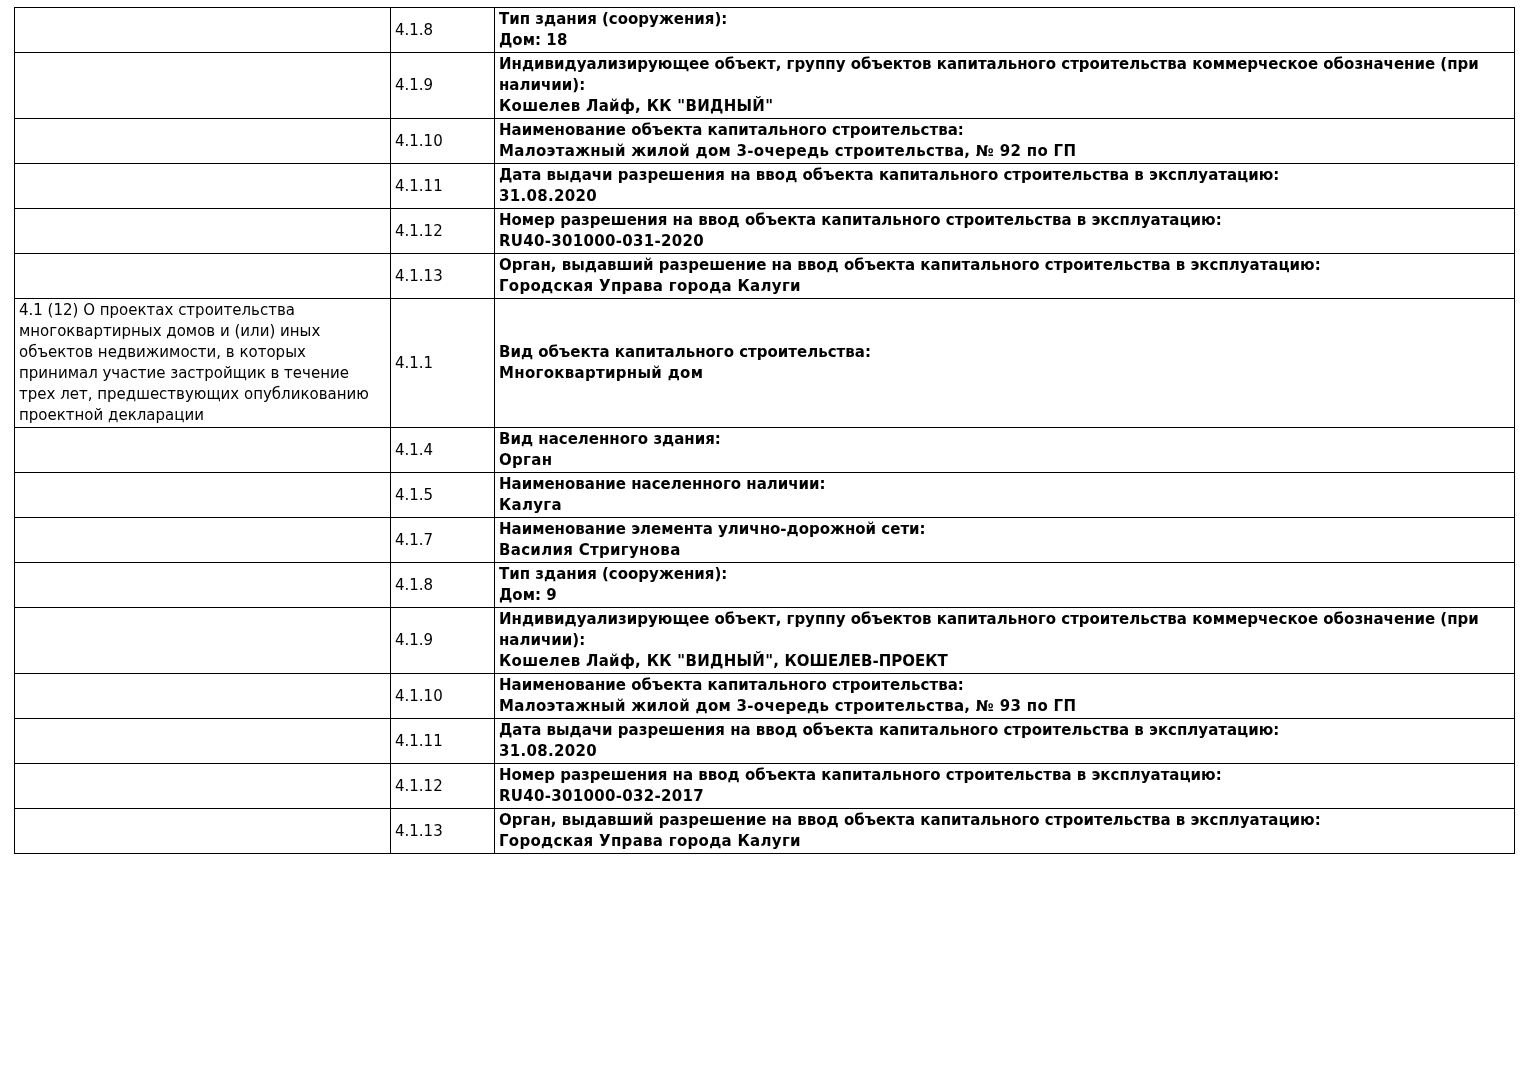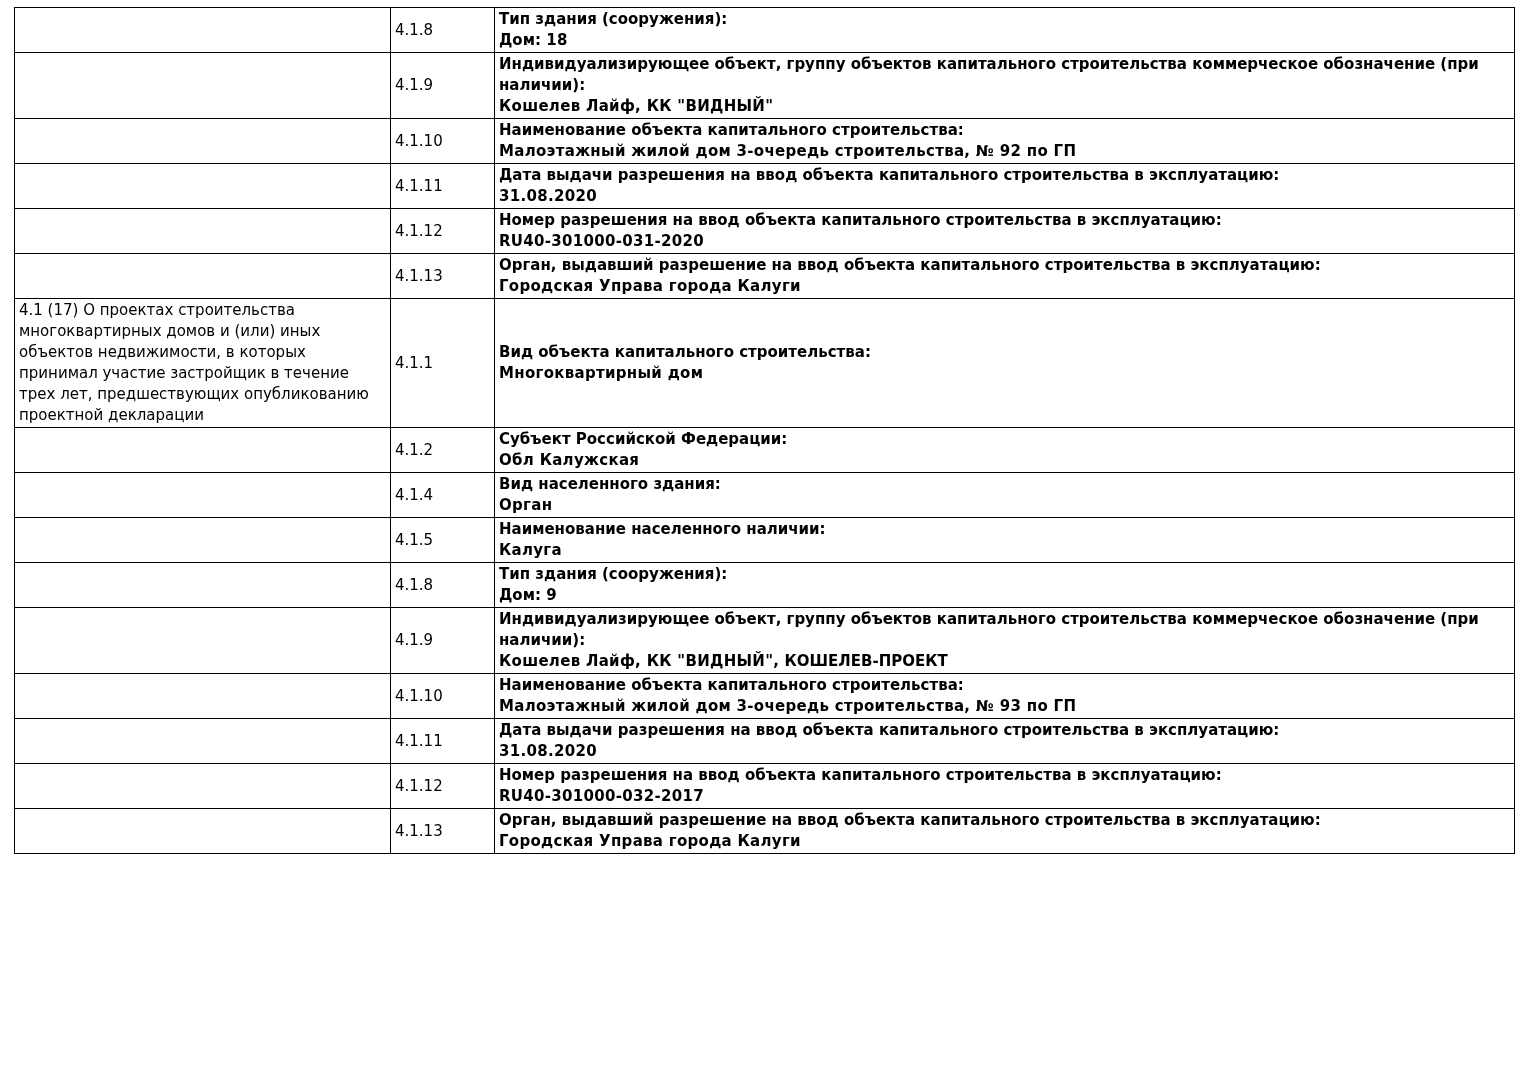--- a/index.html
+++ b/index.html
@@ -102,49 +102,49 @@
   </tr>
         <tr>
     <td class="cell section-cell"></td>
     <td class="cell num-cell">4.1.13</td>
     <td class="cell content-cell">
       <div class="field-label">Орган, выдавший разрешение на ввод объекта капитального строительства в эксплуатацию:</div>
       <div class="value-line"><span class="pre"></span><span class="val">Городская Управа города Калуги</span><span class="post"></span></div>
     </td>
   </tr>
         <tr>
-    <td class="cell section-cell">4.1 (17) О проектах строительства многоквартирных домов и (или) иных объектов недвижимости, в которых принимал участие застройщик в течение трех лет, предшествующих опубликованию проектной декларации</td>
+    <td class="cell section-cell">4.1 (12) О проектах строительства многоквартирных домов и (или) иных объектов недвижимости, в которых принимал участие застройщик в течение трех лет, предшествующих опубликованию проектной декларации</td>
     <td class="cell num-cell">4.1.1</td>
     <td class="cell content-cell">
       <div class="field-label">Вид объекта капитального строительства:</div>
       <div class="value-line"><span class="pre"></span><span class="val">Многоквартирный дом</span><span class="post"></span></div>
-    </td>
-  </tr>
-        <tr>
-    <td class="cell section-cell"></td>
-    <td class="cell num-cell">4.1.2</td>
-    <td class="cell content-cell">
-      <div class="field-label">Субъект Российской Федерации:</div>
-      <div class="value-line"><span class="pre"></span><span class="val">Обл Калужская</span><span class="post"></span></div>
     </td>
   </tr>
         <tr>
     <td class="cell section-cell"></td>
     <td class="cell num-cell">4.1.4</td>
     <td class="cell content-cell">
       <div class="field-label">Вид населенного здания:</div>
       <div class="value-line"><span class="pre"></span><span class="val">Орган</span><span class="post"></span></div>
     </td>
   </tr>
         <tr>
     <td class="cell section-cell"></td>
     <td class="cell num-cell">4.1.5</td>
     <td class="cell content-cell">
       <div class="field-label">Наименование населенного наличии:</div>
       <div class="value-line"><span class="pre"></span><span class="val">Калуга</span><span class="post"></span></div>
+    </td>
+  </tr>
+        <tr>
+    <td class="cell section-cell"></td>
+    <td class="cell num-cell">4.1.7</td>
+    <td class="cell content-cell">
+      <div class="field-label">Наименование элемента улично-дорожной сети:</div>
+      <div class="value-line"><span class="pre"></span><span class="val">Василия Стригунова</span><span class="post"></span></div>
     </td>
   </tr>
         <tr>
     <td class="cell section-cell"></td>
     <td class="cell num-cell">4.1.8</td>
     <td class="cell content-cell">
       <div class="field-label">Тип здания (сооружения):</div>
       <div class="value-line"><span class="pre">Дом: </span><span class="val">9</span><span class="post"></span></div>
     </td>
   </tr>

